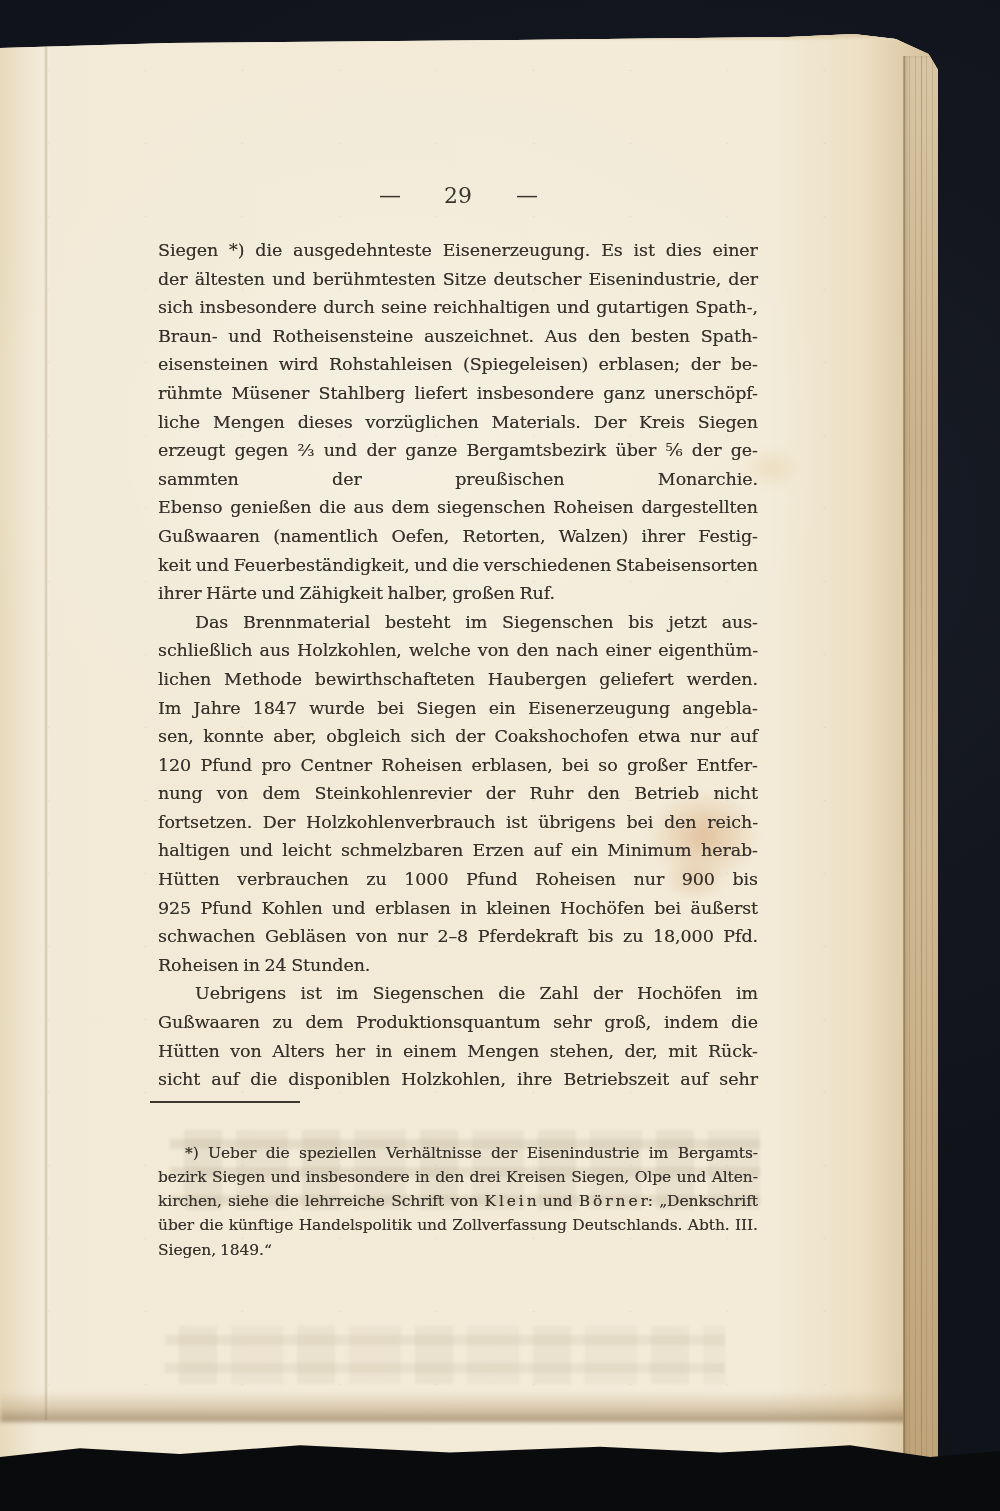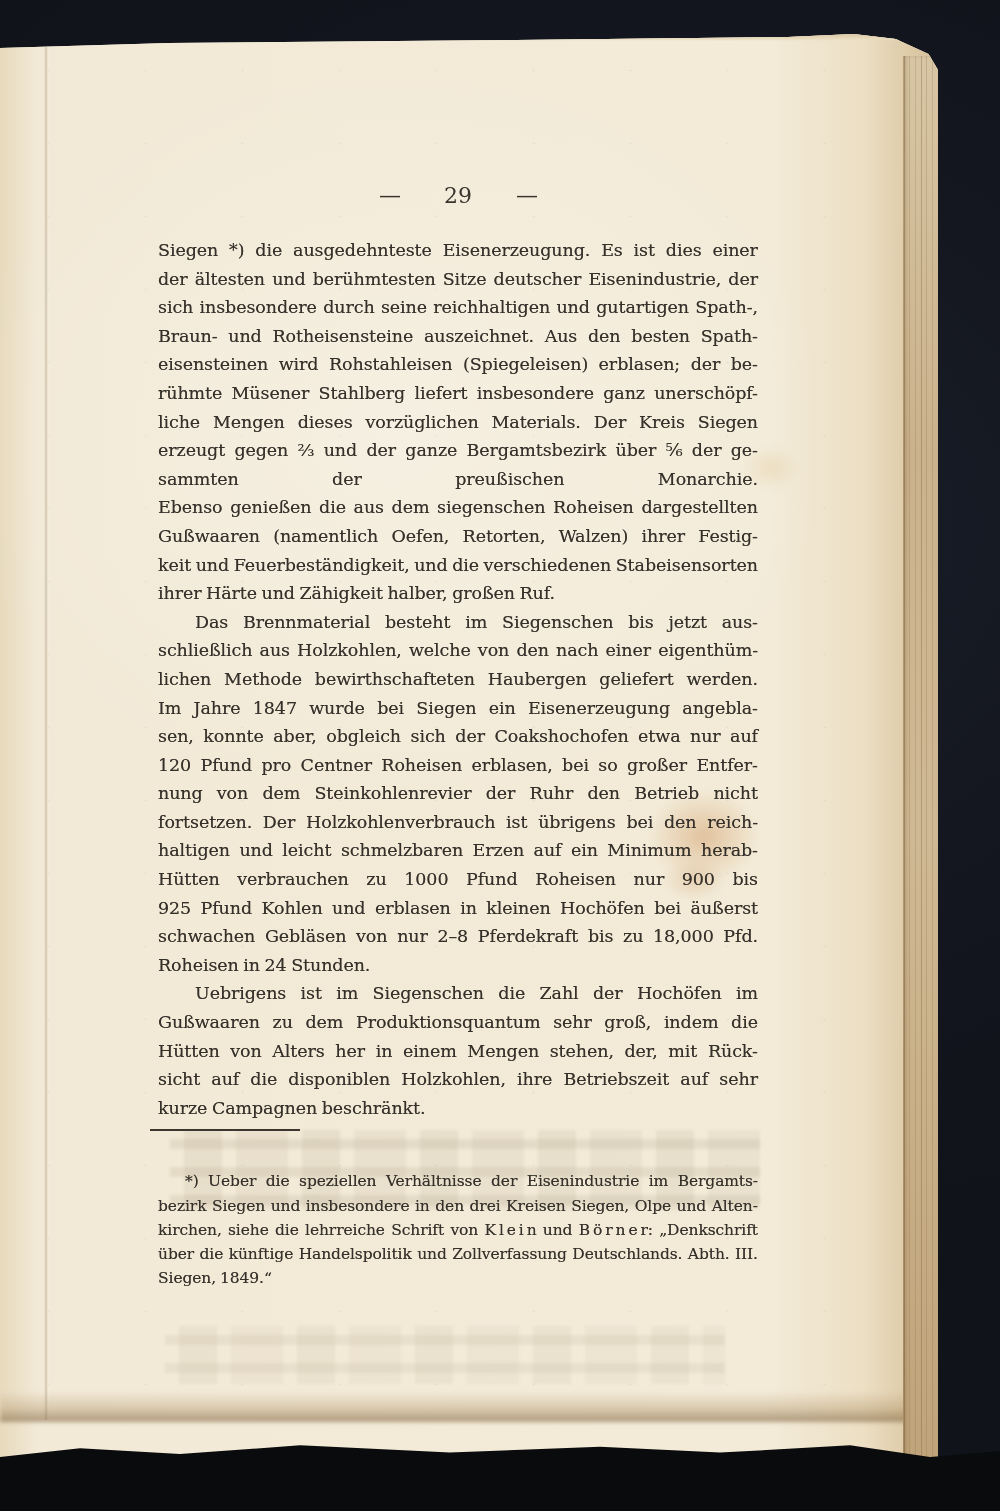--- a/index.html
+++ b/index.html
@@ -403,25 +403,20 @@
             <span>sicht</span>
             <span>auf</span>
             <span>die</span>
             <span>disponiblen</span>
             <span>Holzkohlen,</span>
             <span>ihre</span>
             <span>Betriebszeit</span>
             <span>auf</span>
             <span>sehr</span>
           </div>
-          <div class="line noj">
-            <span>kurze</span>
-            <span>Campagnen</span>
-            <span>beschränkt.</span>
-          </div>
         </div>
 
       <div id="footnote-sep"></div>
       <div id="footnote" class="para">
           <div class="line ind">
             <span>*)</span>
             <span>Ueber</span>
             <span>die</span>
             <span>speziellen</span>
             <span>Verhältnisse</span>

